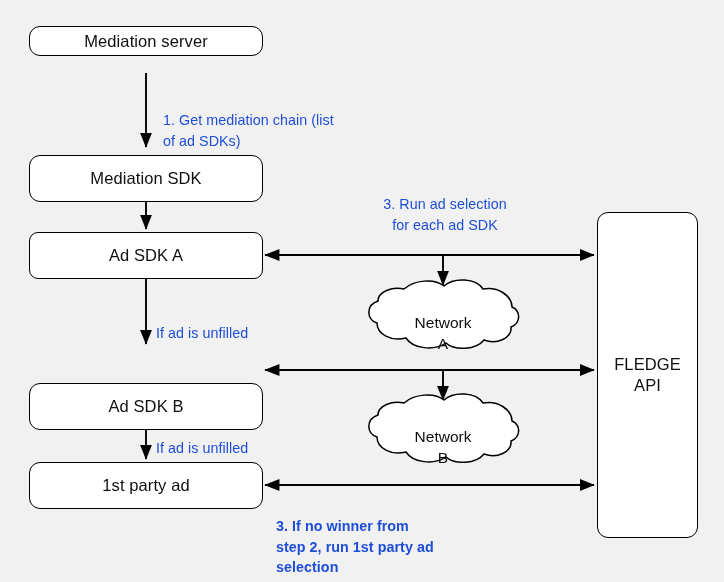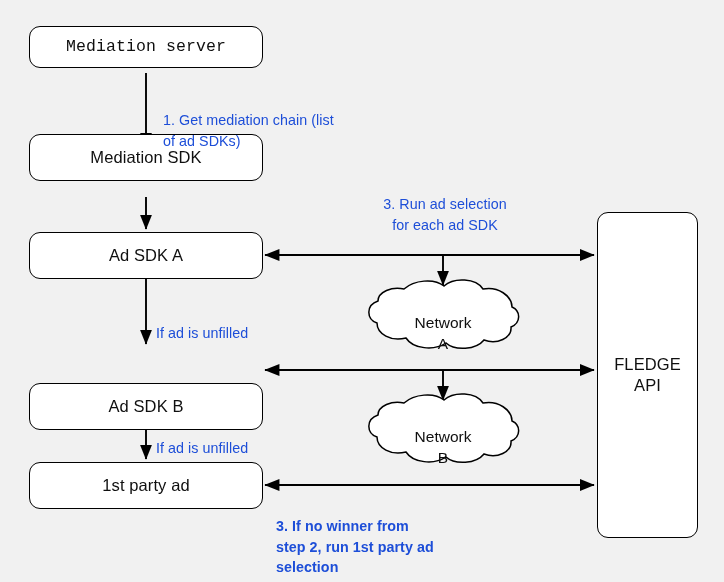--- a/index.html
+++ b/index.html
@@ -117,29 +117,29 @@
                C 521 425, 521 437, 511 441
                C 512 452, 497 459, 484 454
                C 476 464, 455 465, 446 457
                C 434 465, 413 463, 406 452
                C 391 456, 377 448, 377 437
                C 366 433, 366 419, 378 415
                C 378 406, 392 400, 404 403 Z" fill="#ffffff" stroke="#000000" stroke-width="1.5"></path>
     </g>
   </svg>
 
-  <div class="node-box" style="left:29px; top:26px; width:234px; height:42px;font-family:Liberation Mono, monospace;">
+  <div class="node-box" style="left:29px; top:26px; width:234px; height:30px;">
     <span>Mediation server</span>
   </div>
 
-  <div class="node-box" style="left:29px; top:134px; width:234px; height:47px;">
+  <div class="node-box" style="left:29px; top:155px; width:234px; height:47px;">
     <span>Mediation SDK</span>
   </div>
 
-  <div class="node-box" style="left:29px; top:232px; width:234px; height:47px;">
+  <div class="node-box" style="left:29px; top:232px; width:234px; height:47px;border-radius:9px;">
     <span>Ad SDK A</span>
   </div>
 
   <div class="node-box" style="left:29px; top:347px; width:234px; height:47px;margin-top:36px;">
     <span>Ad SDK B</span>
   </div>
 
   <div class="node-box" style="left:29px; top:462px; width:234px; height:47px;">
     <span>1st party ad</span>
   </div>

